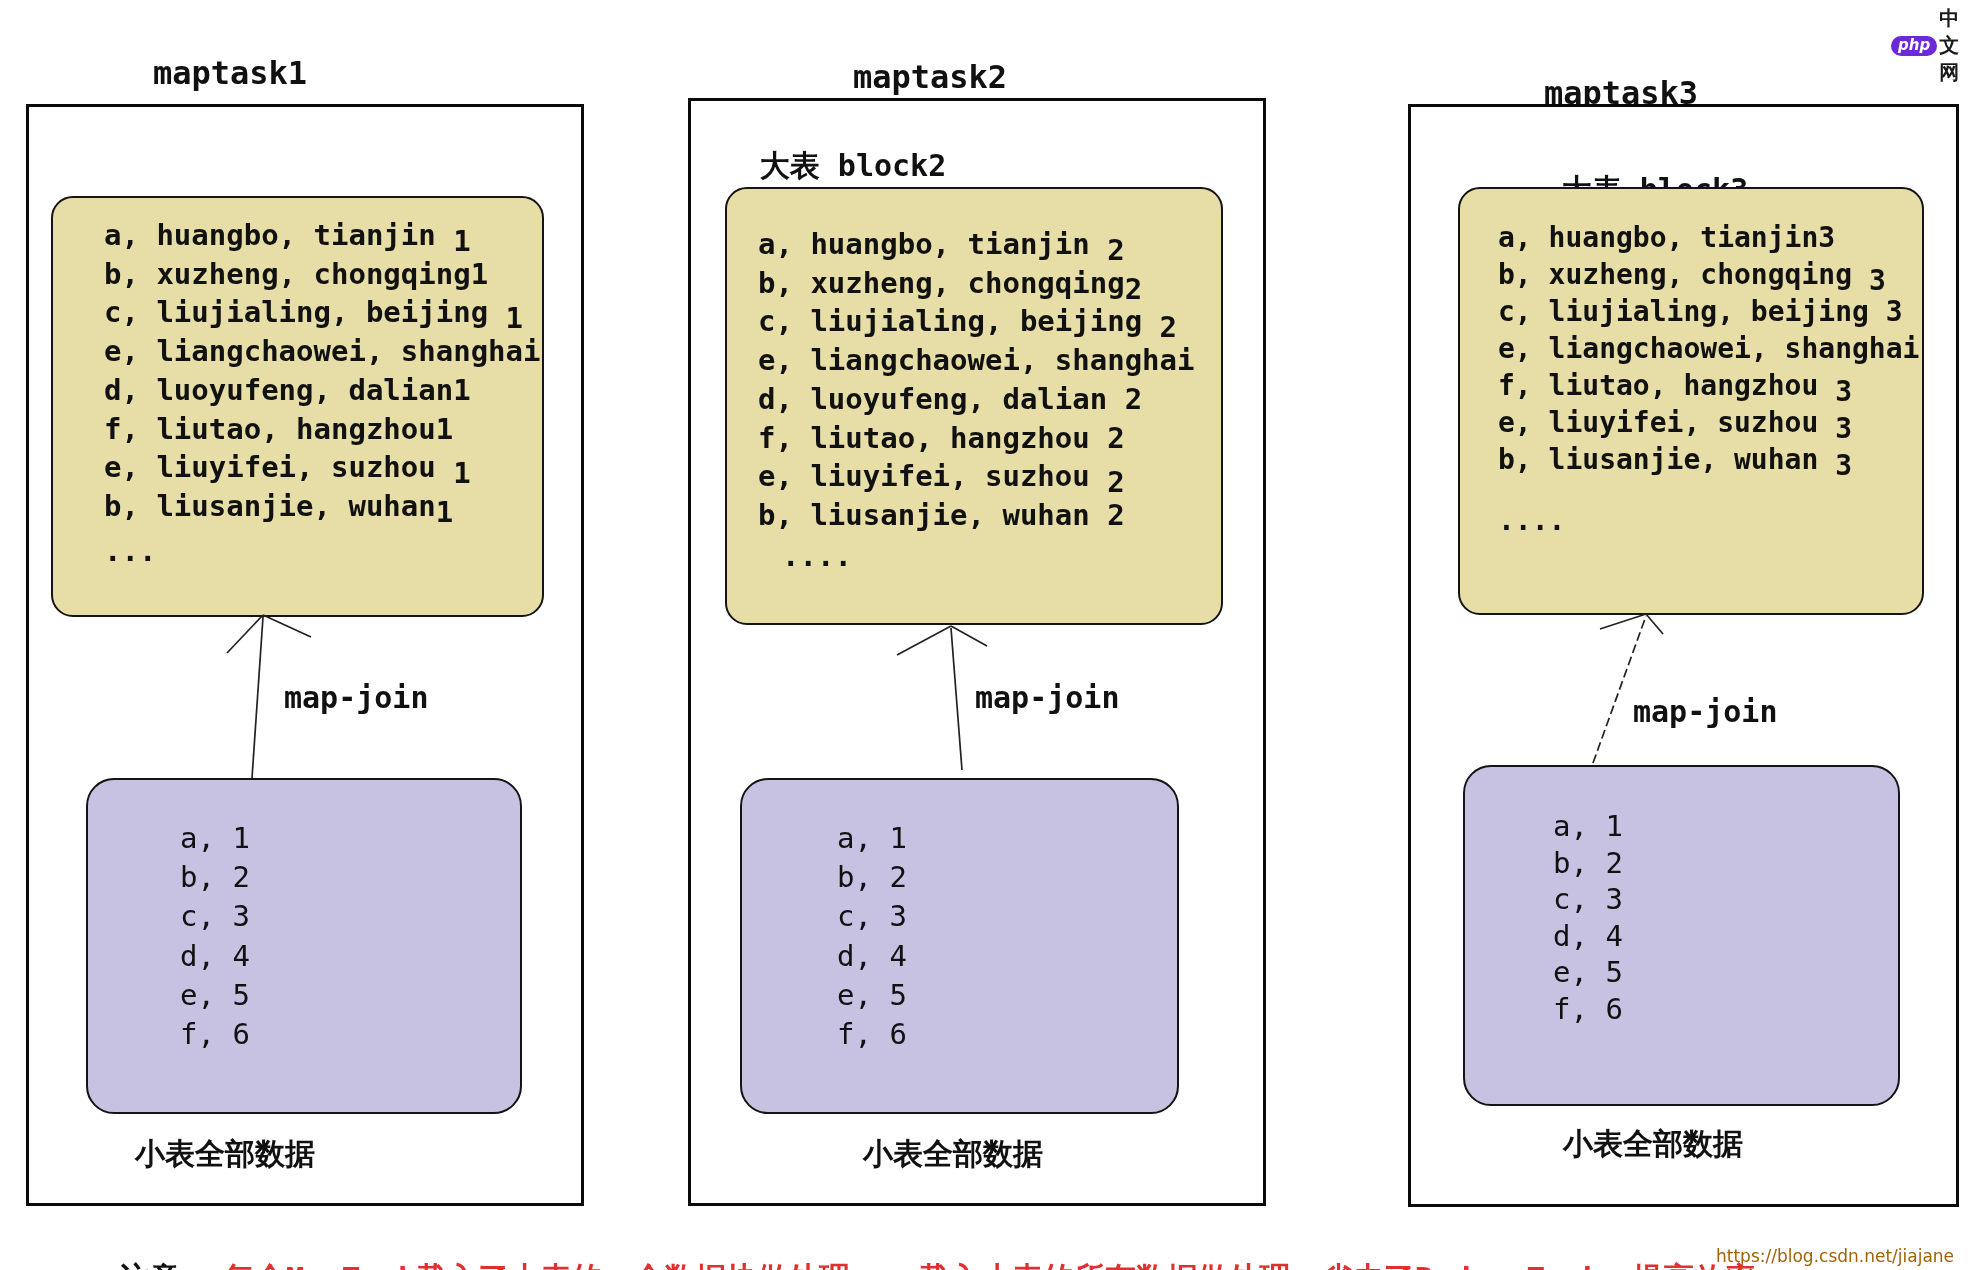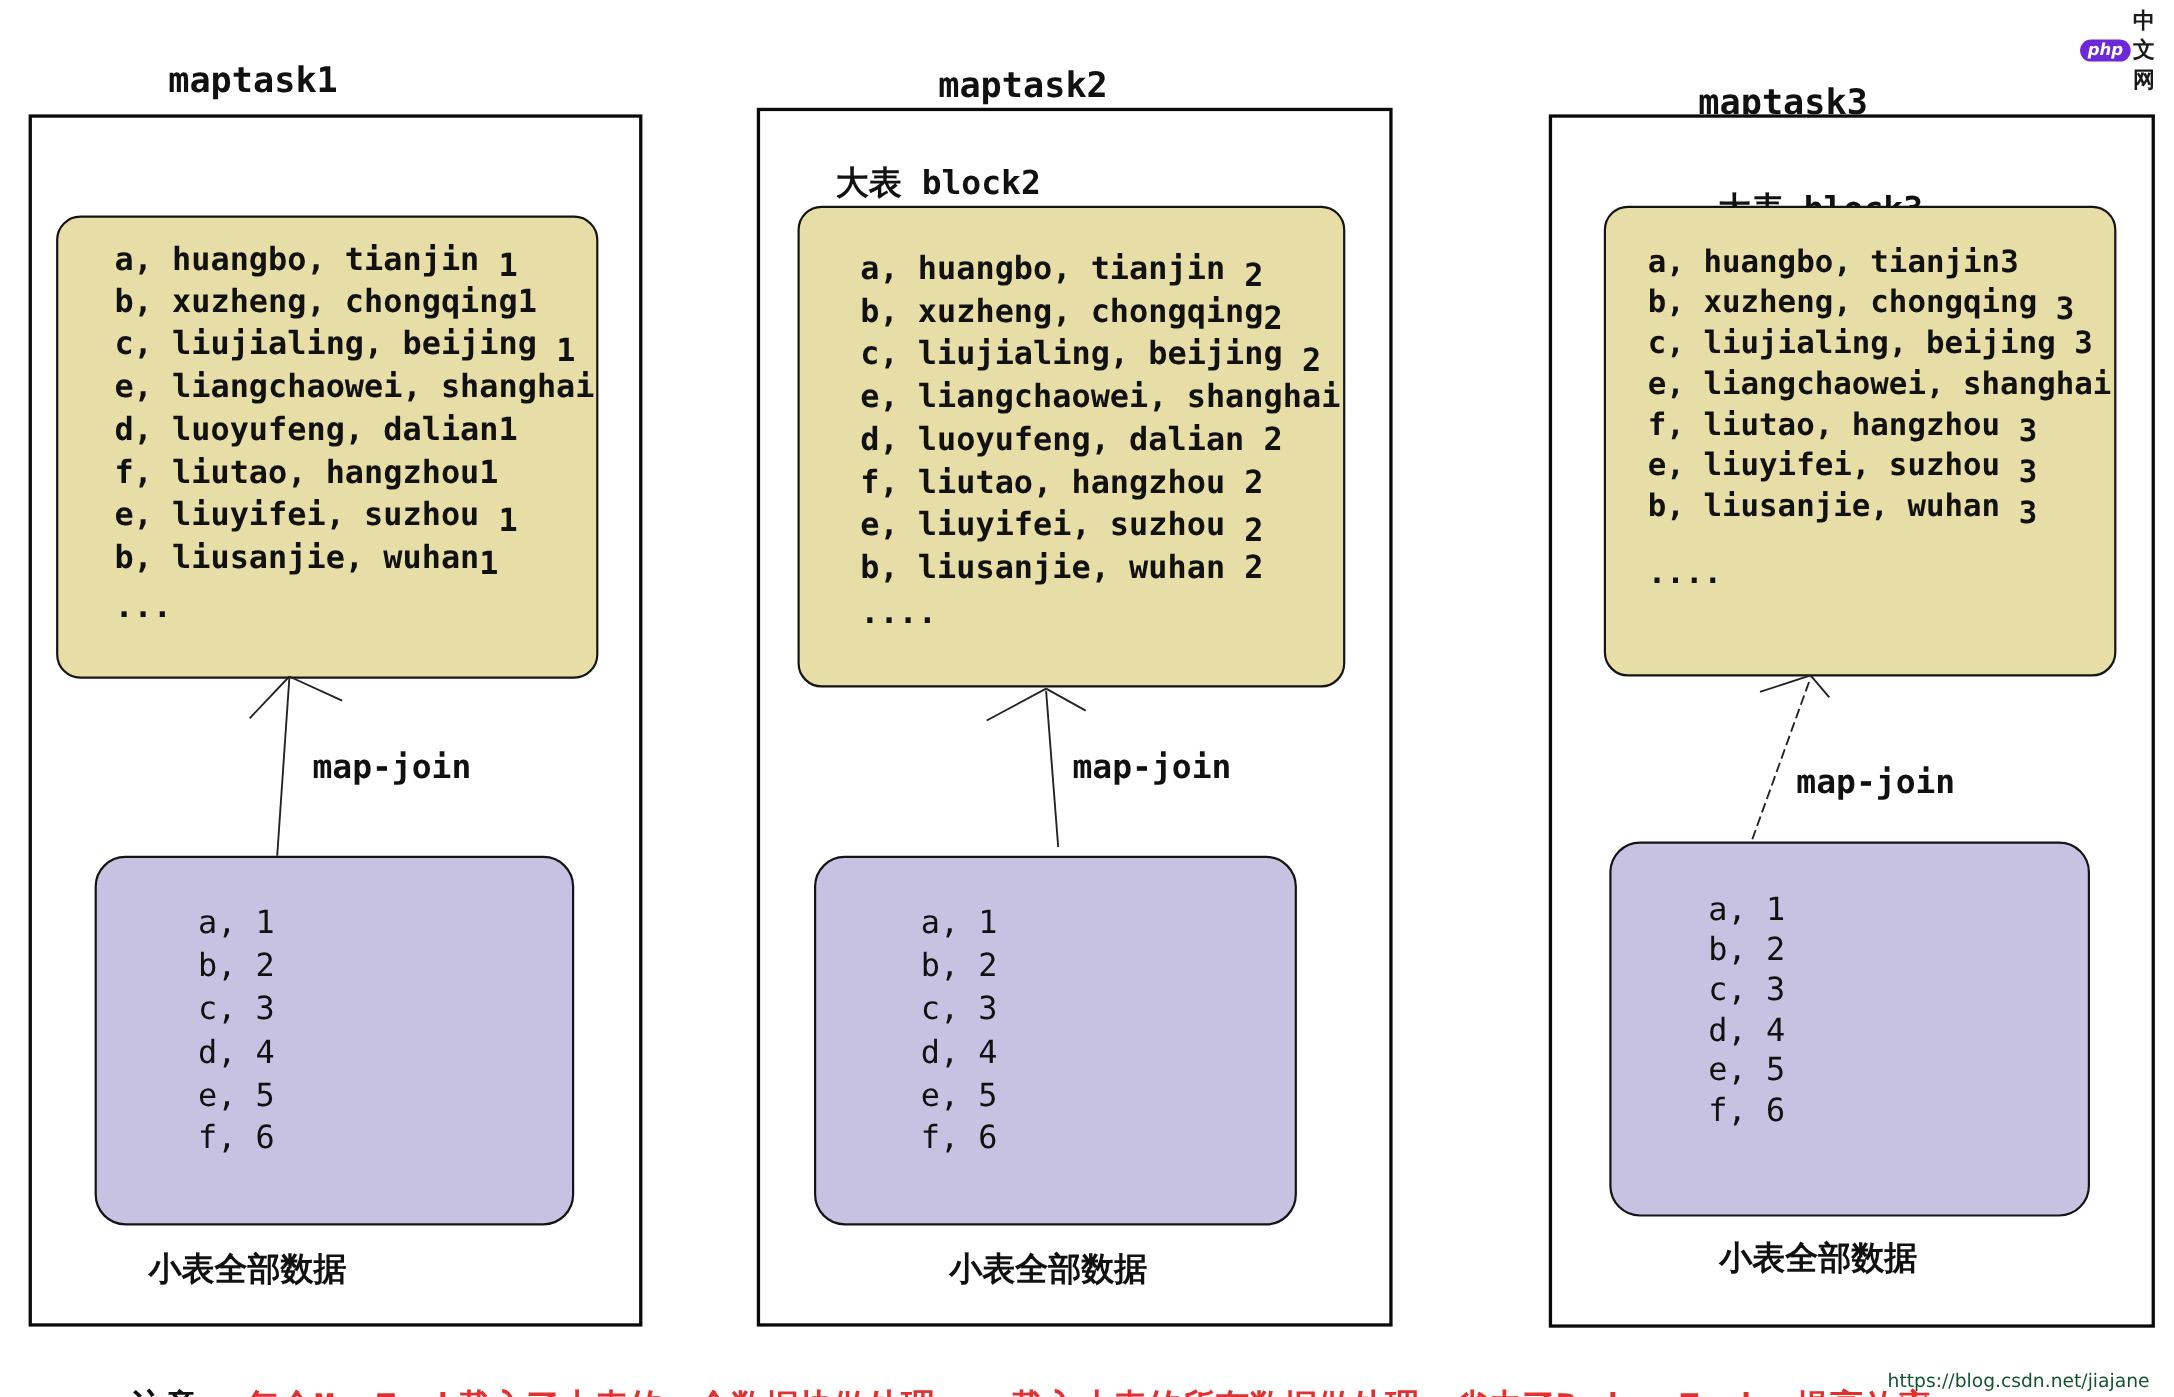--- a/index.html
+++ b/index.html
@@ -24,21 +24,21 @@
   .b2 { left:693px;  top:146px; }
   .b3 { left:1495px; top:170px; }
 
   
   .bigbox { position:absolute; background:#e7dda7; border:2px solid #141414; border-radius:22px; }
   .x1 { left:51px;   top:196px; width:489px; height:417px; }
   .x2 { left:725px;  top:187px; width:494px; height:434px; }
   .x3 { left:1458px; top:187px; width:462px; height:424px; }
   .bigbox .rows { font-weight:bold; }
   .x1 .rows { padding:18px 0 0 51px; font-size:29px; line-height:38.7px; }
-  .x2 .rows { padding:36px 0 0 55px; font-size:29px; line-height:38.7px; }
+  .x2 .rows { padding:36px 0 0 31px; font-size:29px; line-height:38.7px; }
   .x3 .rows { padding:30px 0 0 38px; font-size:28px; line-height:37px; }
   .row { white-space:pre; }
   .num { display:inline-block; }
   .num.sub { position:relative; top:6px; }
   .dots { font-weight:bold; white-space:pre; }
   .x1 .dots { margin-top:8px;  font-size:29px; padding-left:51px; }
   .x2 .dots { margin-top:4px;  font-size:29px; padding-left:55px; }
   .x3 .dots { margin-top:26px; font-size:28px; padding-left:38px; }
 
   
@@ -65,21 +65,21 @@
 
   
   .arrows { position:absolute; left:0; top:0; width:1976px; height:1270px; pointer-events:none; }
   .arrows line { stroke:#222; stroke-width:1.7; fill:none; }
 
   
   .note { position:absolute; left:44px; top:1222px; font-size:31px; font-weight:bold; white-space:pre; }
   .note-red { color:#e03030; margin-left:12px; }
 
   
-  .watermark { position:absolute; left:1716px; top:1246px; font-size:17px; color:#14532d;
+  .watermark { position:absolute; left:1716px; top:1246px; font-size:17px; color:#a16207;
                font-family:"DejaVu Sans",sans-serif; }
 
   
   .logo { position:absolute; left:1891px; top:5px; display:flex; align-items:center; gap:2px;
           font-family:"DejaVu Sans",sans-serif; }
   .logo-badge { background:#6d28d9; color:#fff; font-weight:bold; font-style:italic; font-size:15px;
                 padding:2px 7px 3px 7px; border-radius:12px; line-height:1; }
   .logo-text { font-size:20px; font-weight:bold; color:#1a1a1a; }
 </style>
 </head>

